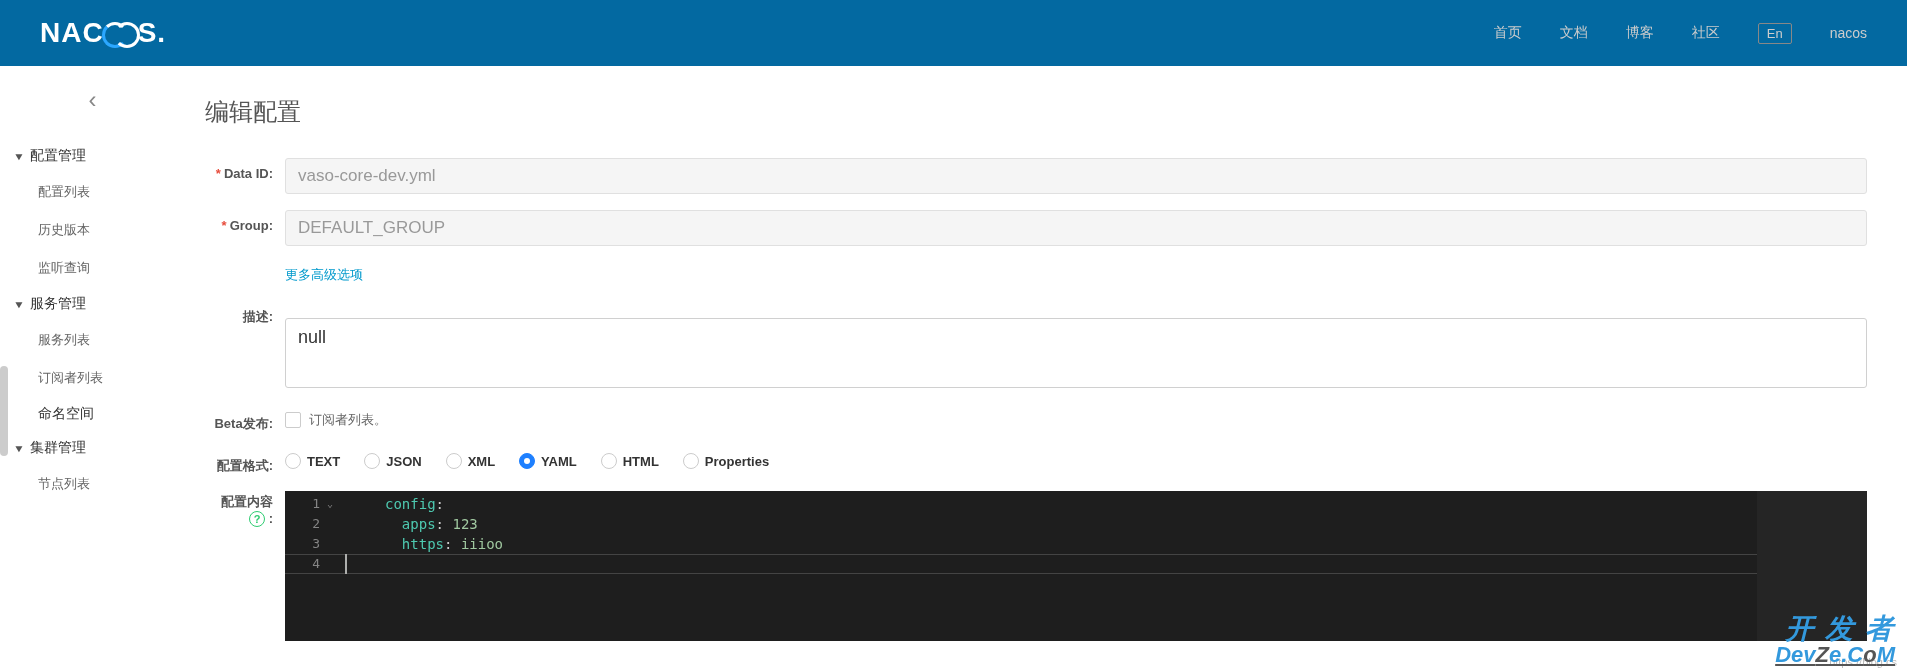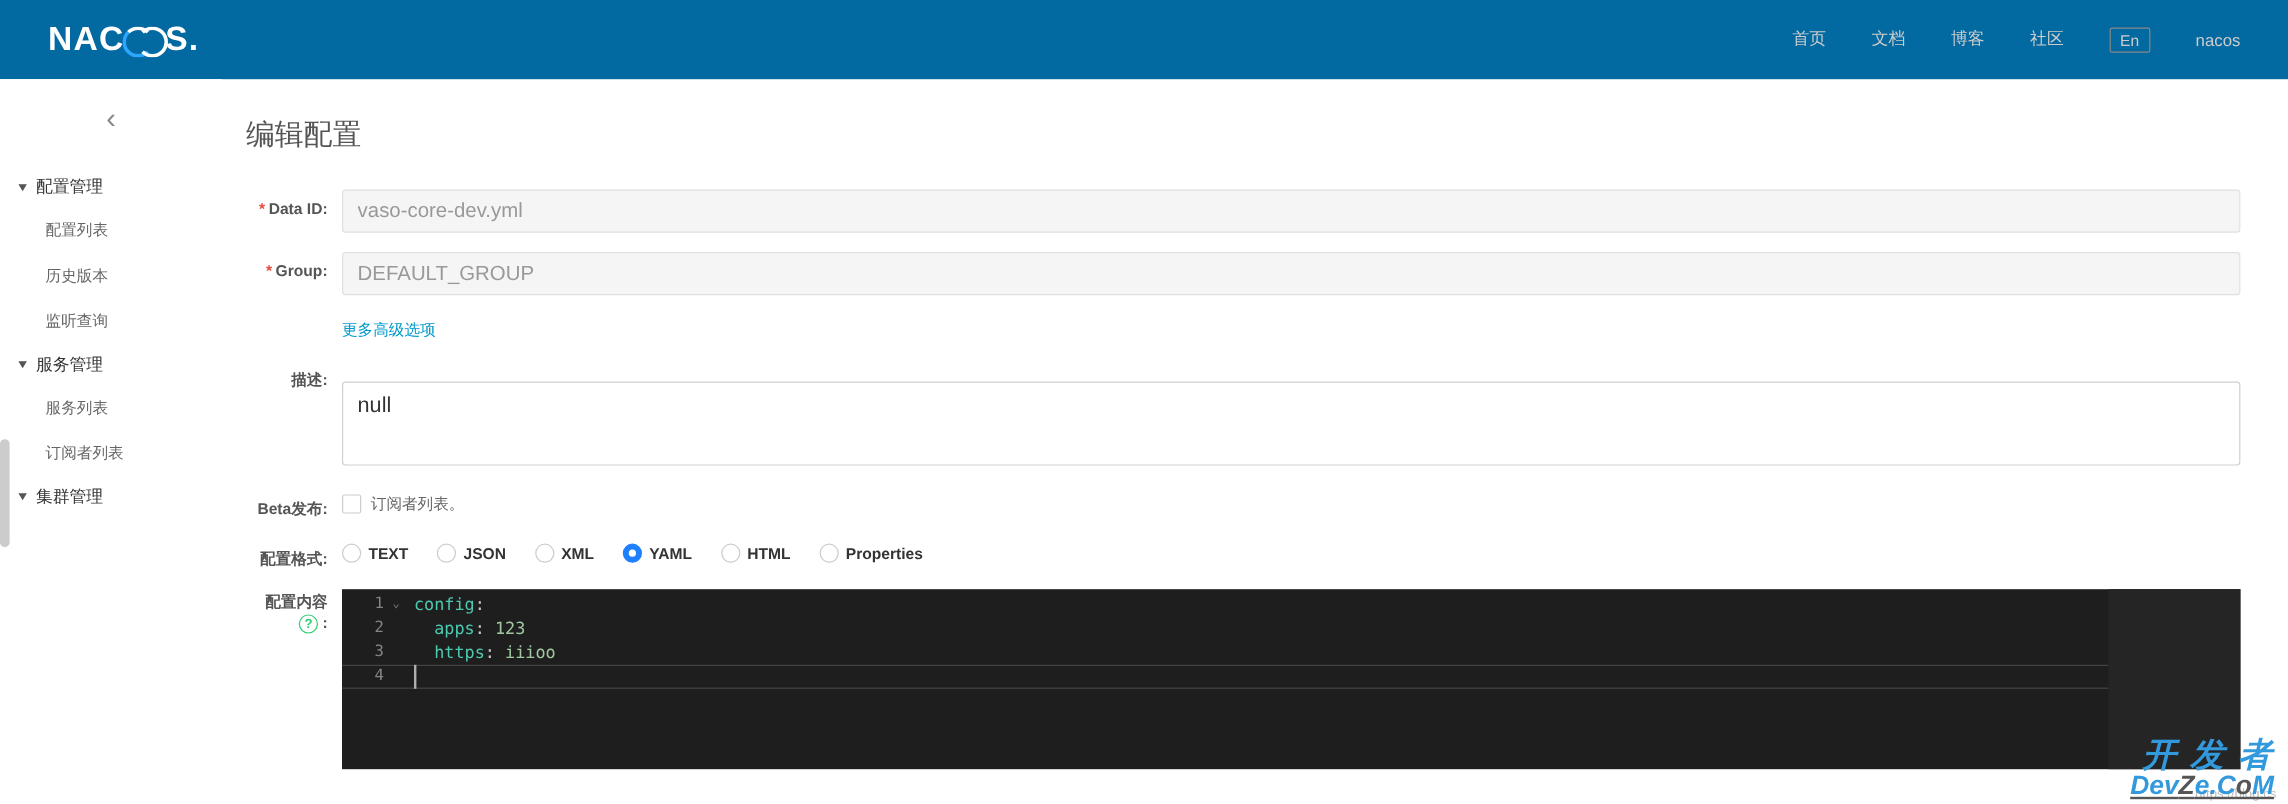--- a/index.html
+++ b/index.html
@@ -55,21 +55,21 @@
 .radio-label { color: #333; font-weight: 600; font-size: 13px; }
 
 .help-icon { display: inline-flex; width: 16px; height: 16px; border: 1.5px solid #2ecc71; border-radius: 50%; color: #2ecc71; font-size: 11px; font-weight: 700; align-items: center; justify-content: center; margin-left: 2px; }
 
 
 .editor-row .form-label { padding-top: 2px; }
 .editor { flex: 1; margin-right: 40px; background: #1E1E1E; height: 150px; position: relative; font-family: "Consolas", "Monaco", monospace; font-size: 14px; }
 .editor .minimap { position: absolute; right: 0; top: 0; width: 110px; height: 100%; background: #252525; }
 .editor .gutter { position: absolute; left: 0; top: 0; width: 55px; height: 100%; text-align: right; padding-right: 20px; padding-top: 3px; color: #858585; line-height: 20px; font-size: 13px; }
 .editor .code { position: absolute; left: 60px; top: 3px; line-height: 20px; }
-.editor .line { white-space: pre; }
+.editor .line { white-space: pre; margin-left: 40px; }
 .editor .tok-key { color: #4EC9B0; }
 .editor .tok-str { color: #A0C8A0; }
 .editor .tok-num { color: #A0C8A0; }
 .editor .tok-colon { color: #ccc; }
 .editor .active-line { position: absolute; left: 0; right: 110px; top: 63px; height: 20px; border-top: 1px solid #444; border-bottom: 1px solid #444; }
 .editor .cursor-ln { position: absolute; left: 60px; top: 63px; width: 2px; height: 20px; background: #aeafad; }
 .editor .fold { position: absolute; left: 42px; top: 3px; color: #858585; font-size: 10px; line-height: 20px; }
 
 
 .wm-bottom { position: absolute; right: 10px; bottom: 2px; font-size: 11px; color: #bbb; font-family: sans-serif; }
@@ -113,26 +113,28 @@
 
     <div class="menu-group">
       <div class="menu-title">
           <span class="caret">▼</span>
           <span>服务管理</span>
         </div>
       <div class="menu-item">服务列表</div>
       <div class="menu-item">订阅者列表</div>
     </div>
 
+    <div class="menu-title" style="padding-left:38px;">命名空间</div>
 
     <div class="menu-group">
       <div class="menu-title">
           <span class="caret">▼</span>
           <span>集群管理</span>
         </div>
+      <div class="menu-item">节点列表</div>
     </div>
 
     <div class="scroll-ind"></div>
   </div>
 
   <div class="main">
     <div class="page-title">编辑配置</div>
 
     <div class="form-row">
       <div class="form-label"><span class="req">*</span><span>Data ID:</span></div>

